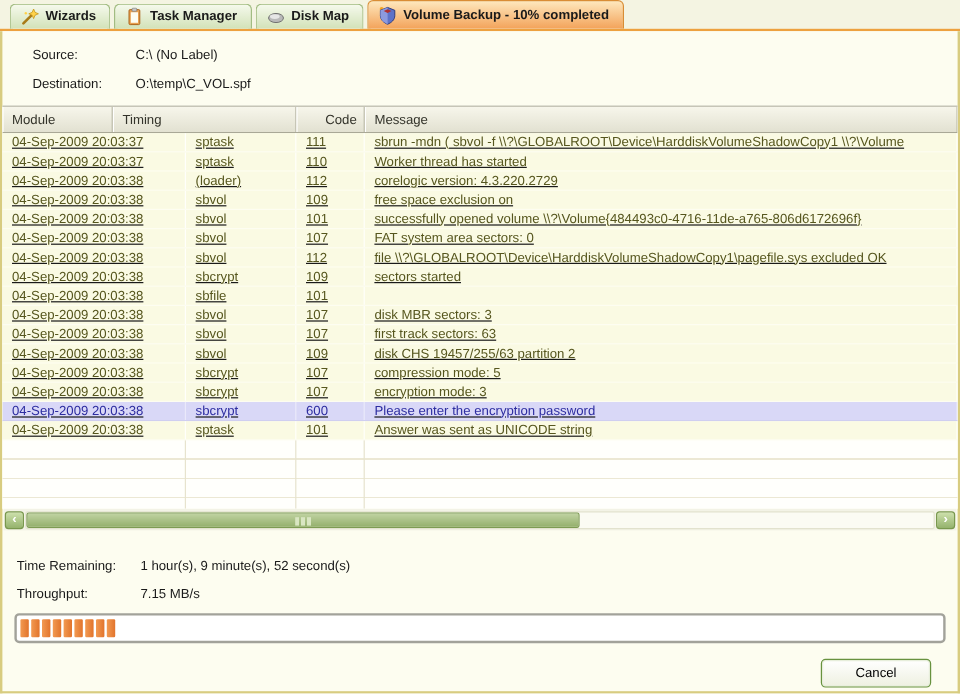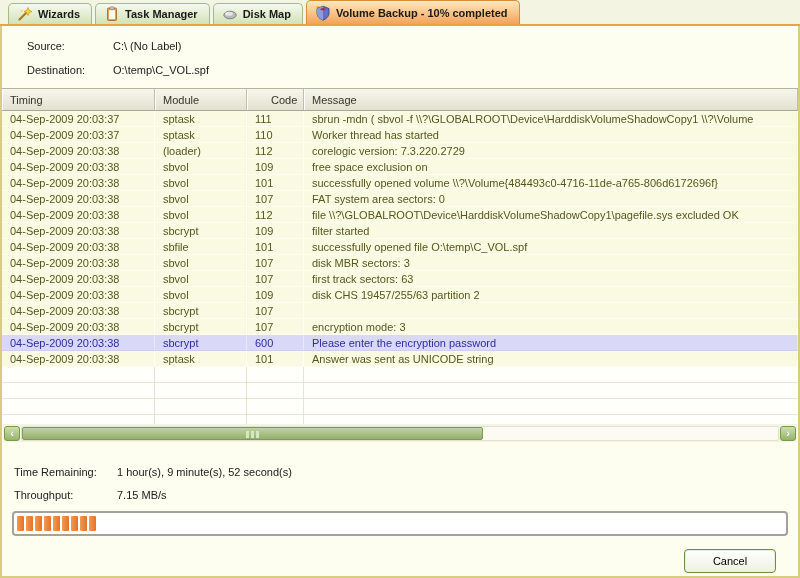--- a/index.html
+++ b/index.html
@@ -76,21 +76,21 @@
     display:flex; align-items:center;
     padding-left:8px;
     border-right:1px solid #bfbead;
     box-shadow:inset 1px 0 0 #ffffff;
   }
   .col-timing  { width:153px; flex:0 0 153px; }
   .col-module  { width:92px;  flex:0 0 92px;  }
   .col-code    { width:57px;  flex:0 0 57px;padding-left:24px;  }
   .col-message { flex:1; min-width:0; }
 
-  .tbody { flex:0 0 auto; }
+  .tbody { flex:0 0 auto;text-decoration:underline; }
   .trow {
     height:16px; display:flex;
     background:#fafae3;
     border-bottom:1px solid #fdfdf1;
     color:#56561e;
     cursor:default;
   }
   .trow.hl { background:#d9d8f7; color:#2d2da0; border-bottom-color:#cfcef0; }
   .tcell {
     display:flex; align-items:center;
@@ -236,43 +236,43 @@
         <span class="info-val">C:\ (No Label)</span>
       </div>
       <div class="info-row">
         <span class="info-lbl">Destination:</span>
         <span class="info-val">O:\temp\C_VOL.spf</span>
       </div>
     </div>
 
     <div class="logtable">
       <div class="thead">
+        <div class="hcell col-module">Module</div>
         <div class="hcell col-timing">Timing</div>
-        <div class="hcell col-module">Module</div>
         <div class="hcell col-code">Code</div>
         <div class="hcell col-message">Message</div>
       </div>
       <div class="tbody" id="tbody">
           <div class="trow">
             <div class="tcell col-timing">04-Sep-2009 20:03:37</div>
             <div class="tcell col-module">sptask</div>
             <div class="tcell col-code">111</div>
             <div class="tcell col-message">sbrun -mdn ( sbvol -f  \\?\GLOBALROOT\Device\HarddiskVolumeShadowCopy1 \\?\Volume</div>
           </div>
           <div class="trow">
             <div class="tcell col-timing">04-Sep-2009 20:03:37</div>
             <div class="tcell col-module">sptask</div>
             <div class="tcell col-code">110</div>
             <div class="tcell col-message">Worker thread has started</div>
           </div>
           <div class="trow">
             <div class="tcell col-timing">04-Sep-2009 20:03:38</div>
             <div class="tcell col-module">(loader)</div>
             <div class="tcell col-code">112</div>
-            <div class="tcell col-message">corelogic version: 7.3.220.2729</div>
+            <div class="tcell col-message">corelogic version: 4.3.220.2729</div>
           </div>
           <div class="trow">
             <div class="tcell col-timing">04-Sep-2009 20:03:38</div>
             <div class="tcell col-module">sbvol</div>
             <div class="tcell col-code">109</div>
             <div class="tcell col-message">free space exclusion on</div>
           </div>
           <div class="trow">
             <div class="tcell col-timing">04-Sep-2009 20:03:38</div>
             <div class="tcell col-module">sbvol</div>
@@ -288,27 +288,26 @@
           <div class="trow">
             <div class="tcell col-timing">04-Sep-2009 20:03:38</div>
             <div class="tcell col-module">sbvol</div>
             <div class="tcell col-code">112</div>
             <div class="tcell col-message">file \\?\GLOBALROOT\Device\HarddiskVolumeShadowCopy1\pagefile.sys excluded OK</div>
           </div>
           <div class="trow">
             <div class="tcell col-timing">04-Sep-2009 20:03:38</div>
             <div class="tcell col-module">sbcrypt</div>
             <div class="tcell col-code">109</div>
-            <div class="tcell col-message">filter started</div>
+            <div class="tcell col-message">sectors started</div>
           </div>
           <div class="trow">
             <div class="tcell col-timing">04-Sep-2009 20:03:38</div>
             <div class="tcell col-module">sbfile</div>
             <div class="tcell col-code">101</div>
-            <div class="tcell col-message">successfully opened file O:\temp\C_VOL.spf</div>
           </div>
           <div class="trow">
             <div class="tcell col-timing">04-Sep-2009 20:03:38</div>
             <div class="tcell col-module">sbvol</div>
             <div class="tcell col-code">107</div>
             <div class="tcell col-message">disk MBR sectors: 3</div>
           </div>
           <div class="trow">
             <div class="tcell col-timing">04-Sep-2009 20:03:38</div>
             <div class="tcell col-module">sbvol</div>
@@ -318,20 +317,21 @@
           <div class="trow">
             <div class="tcell col-timing">04-Sep-2009 20:03:38</div>
             <div class="tcell col-module">sbvol</div>
             <div class="tcell col-code">109</div>
             <div class="tcell col-message">disk CHS 19457/255/63 partition 2</div>
           </div>
           <div class="trow">
             <div class="tcell col-timing">04-Sep-2009 20:03:38</div>
             <div class="tcell col-module">sbcrypt</div>
             <div class="tcell col-code">107</div>
+            <div class="tcell col-message">compression mode: 5</div>
           </div>
           <div class="trow">
             <div class="tcell col-timing">04-Sep-2009 20:03:38</div>
             <div class="tcell col-module">sbcrypt</div>
             <div class="tcell col-code">107</div>
             <div class="tcell col-message">encryption mode: 3</div>
           </div>
           <div class="trow hl">
             <div class="tcell col-timing">04-Sep-2009 20:03:38</div>
             <div class="tcell col-module">sbcrypt</div>

